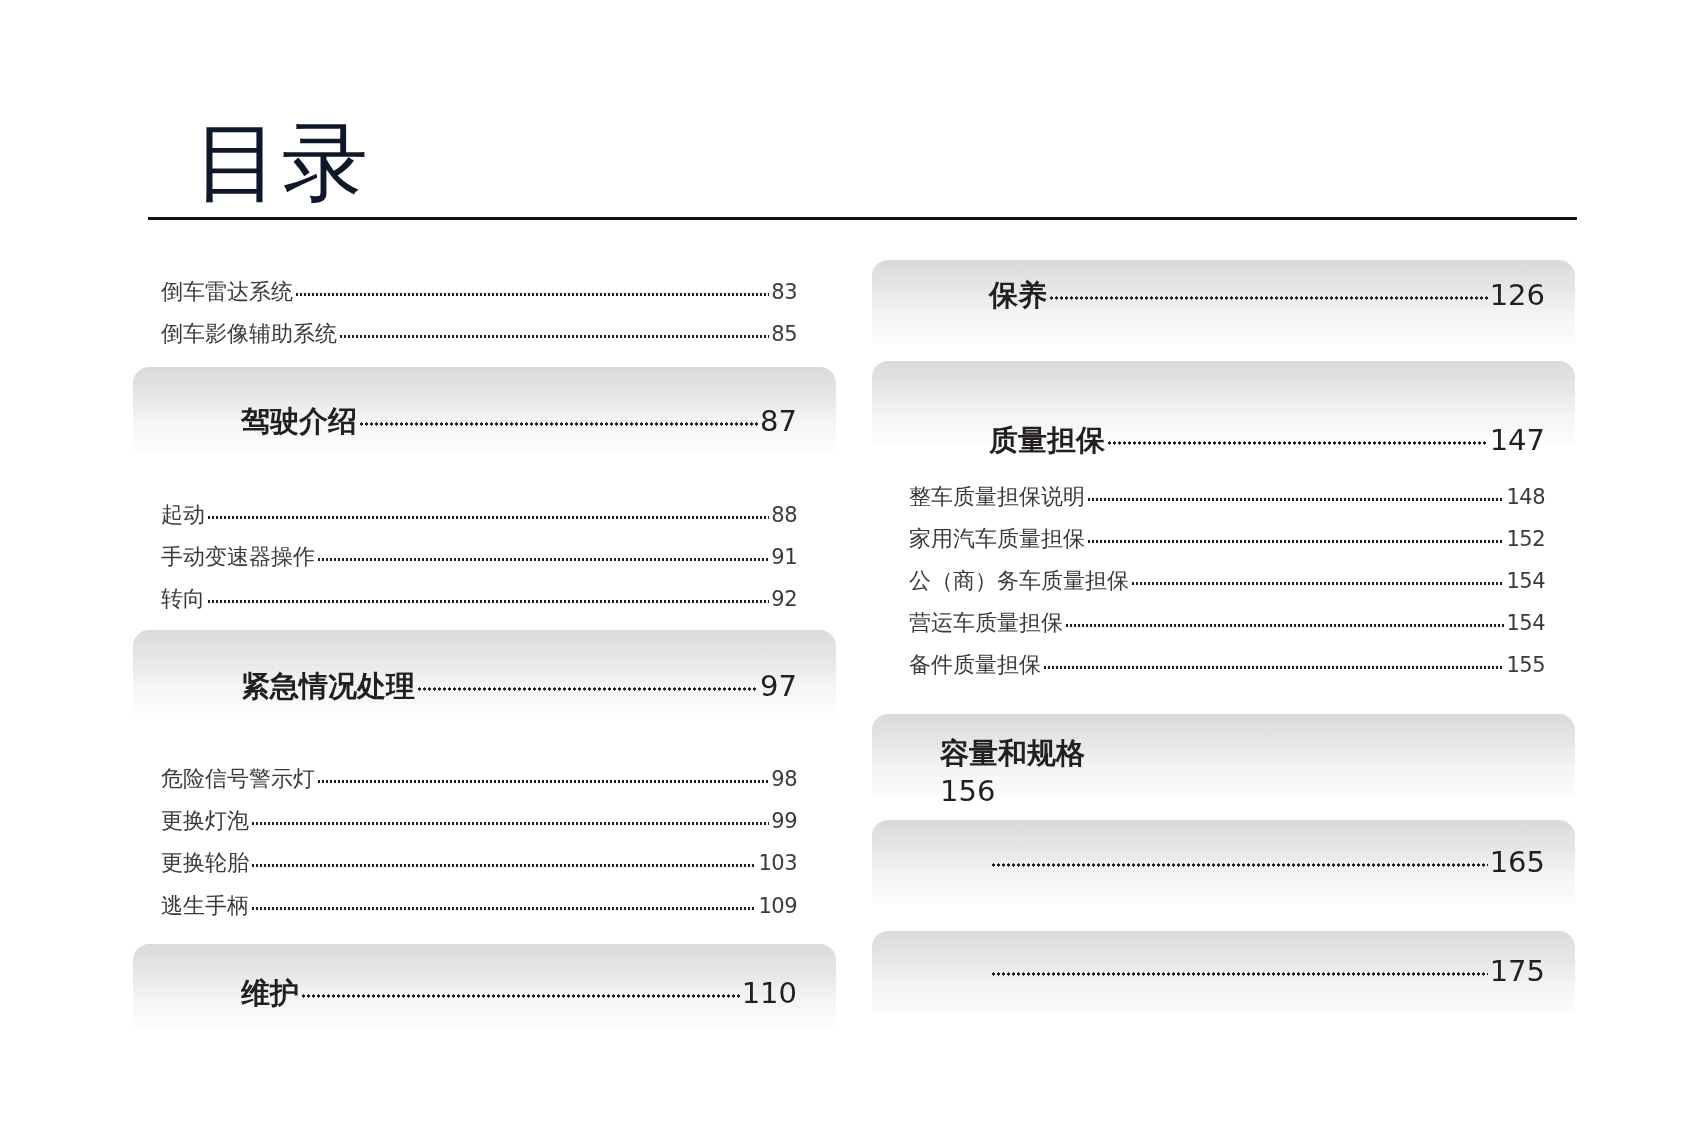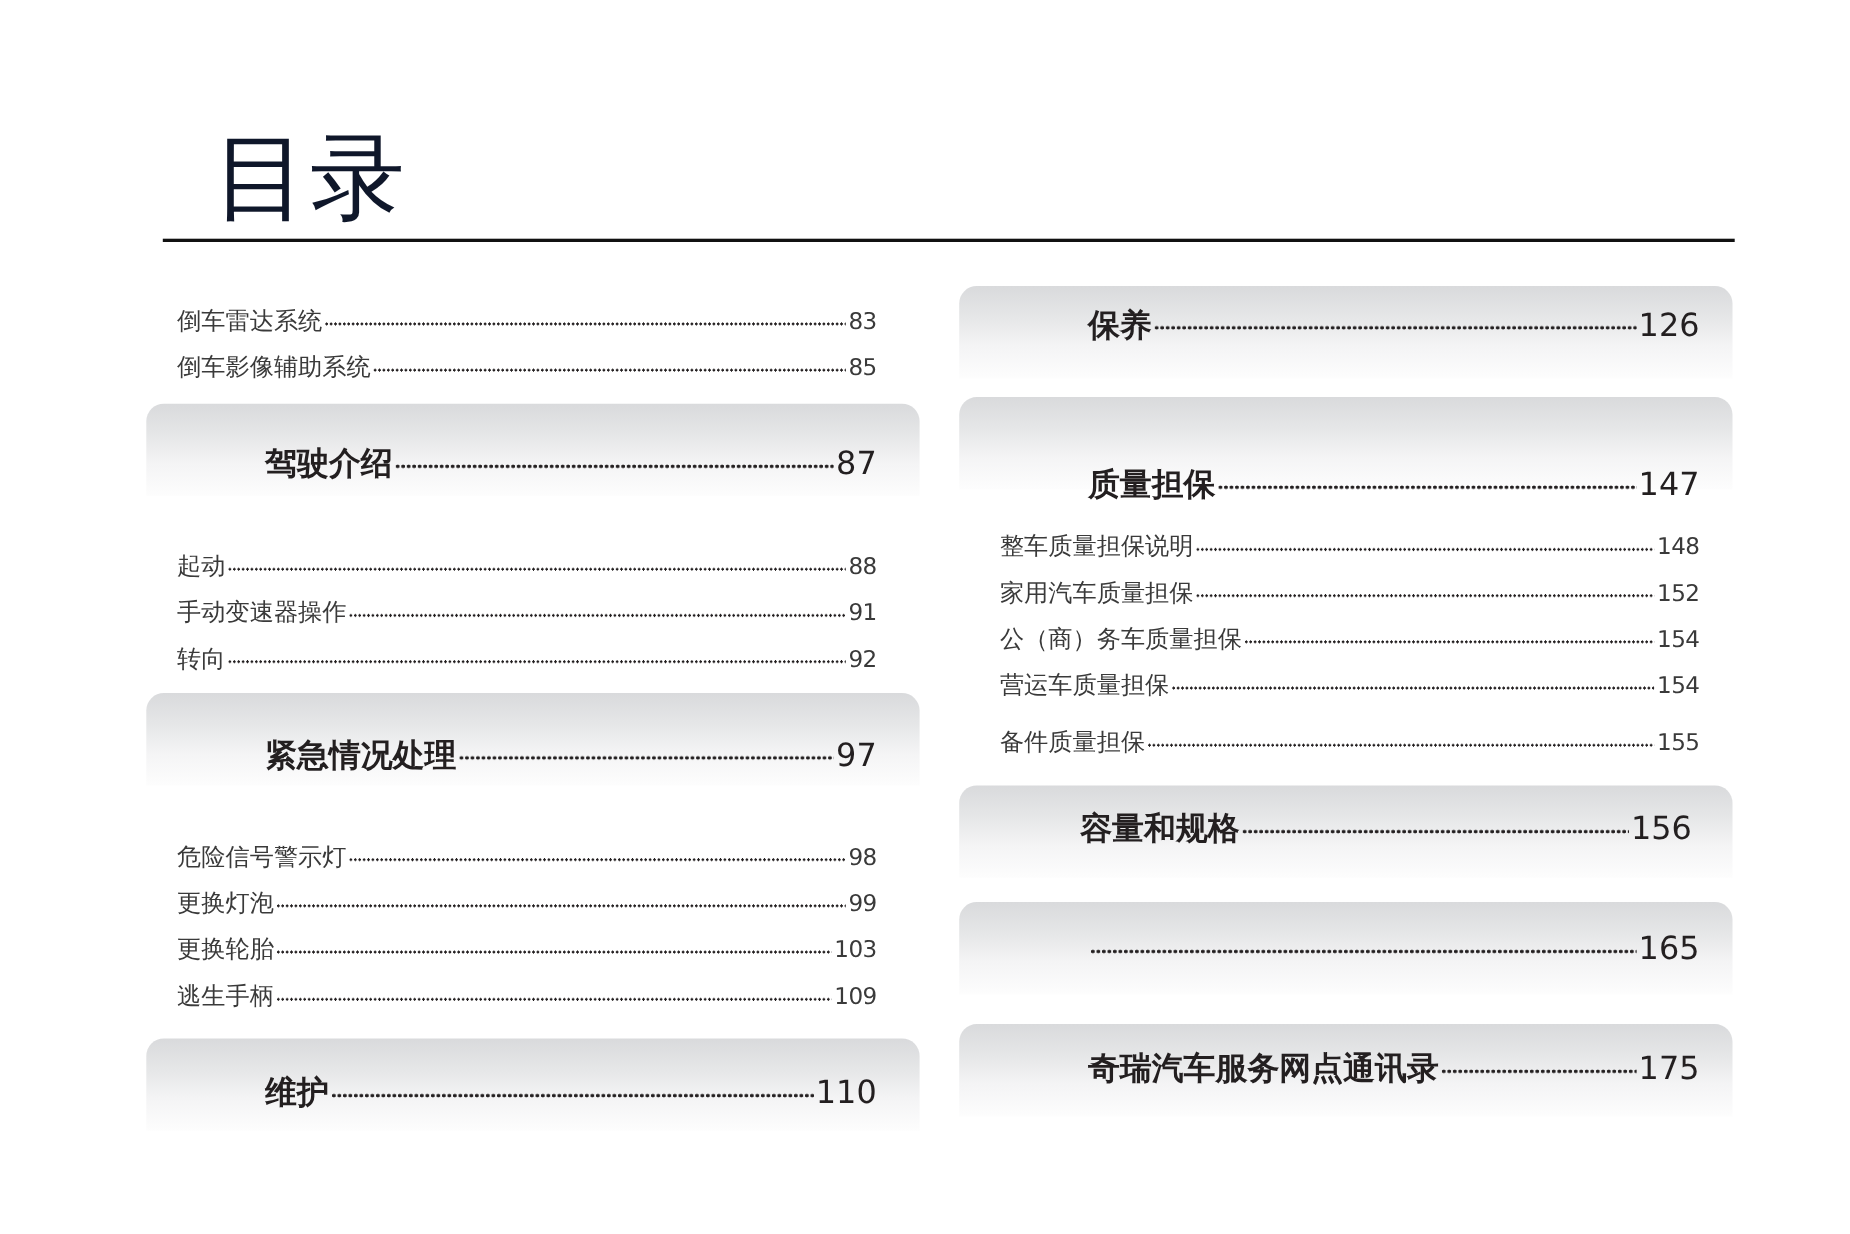--- a/index.html
+++ b/index.html
@@ -122,37 +122,36 @@
 <div class="row item" style="left:909px; top:566px; width:636px;">
   <span class="label">公（商）务车质量担保</span>
   <span class="dots"></span>
   <span class="page">154</span>
 </div>
 <div class="row item" style="left:909px; top:608px; width:636px;">
   <span class="label">营运车质量担保</span>
   <span class="dots"></span>
   <span class="page">154</span>
 </div>
-<div class="row item" style="left:909px; top:650px; width:636px;margin-top:10px;">
+<div class="row item" style="left:909px; top:650px; width:636px;">
   <span class="label">备件质量担保</span>
   <span class="dots"></span>
   <span class="page">155</span>
 </div>
 
 <div class="band" style="left:872px; top:714px; width:703px;"></div>
-<div class="row head" style="left:982px; top:734px; width:556px;">
+<div class="row head" style="left:938px; top:734px; width:556px;flex-direction:column;">
   <span class="label">容量和规格</span>
   <span class="dots"></span>
   <span class="page">156</span>
 </div>
 
 <div class="band" style="left:872px; top:820px; width:703px;"></div>
 <div class="row head" style="left:989px; top:843px; width:556px;">
   <span class="dots"></span>
   <span class="page">165</span>
 </div>
 
 <div class="band" style="left:872px; top:931px; width:703px;"></div>
 <div class="row head" style="left:989px; top:952px; width:556px;">
-  <span class="label">奇瑞汽车服务网点通讯录</span>
   <span class="dots"></span>
   <span class="page">175</span>
 </div>
 
 </body></html>

